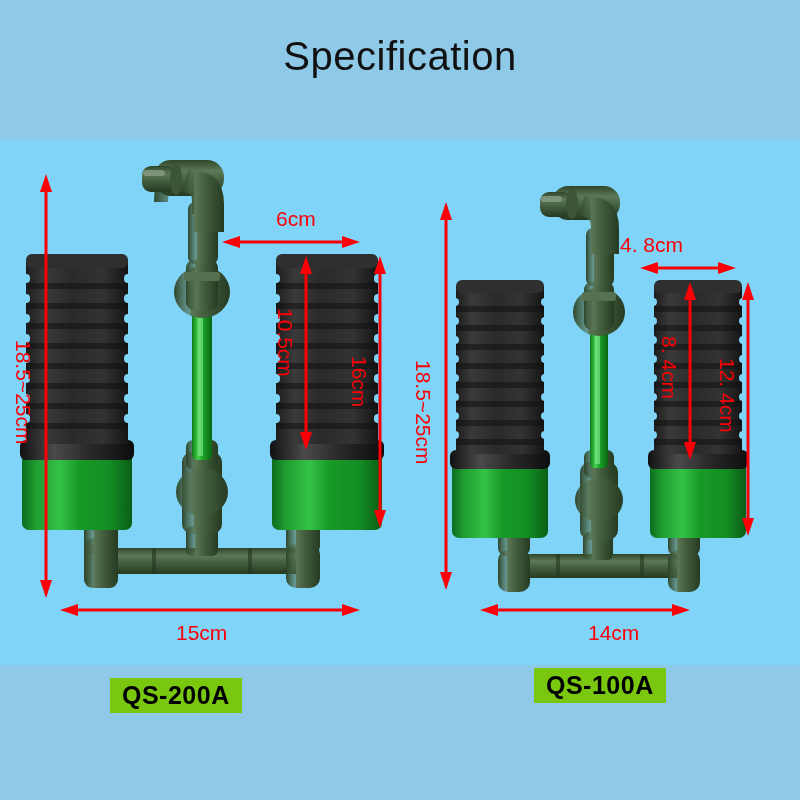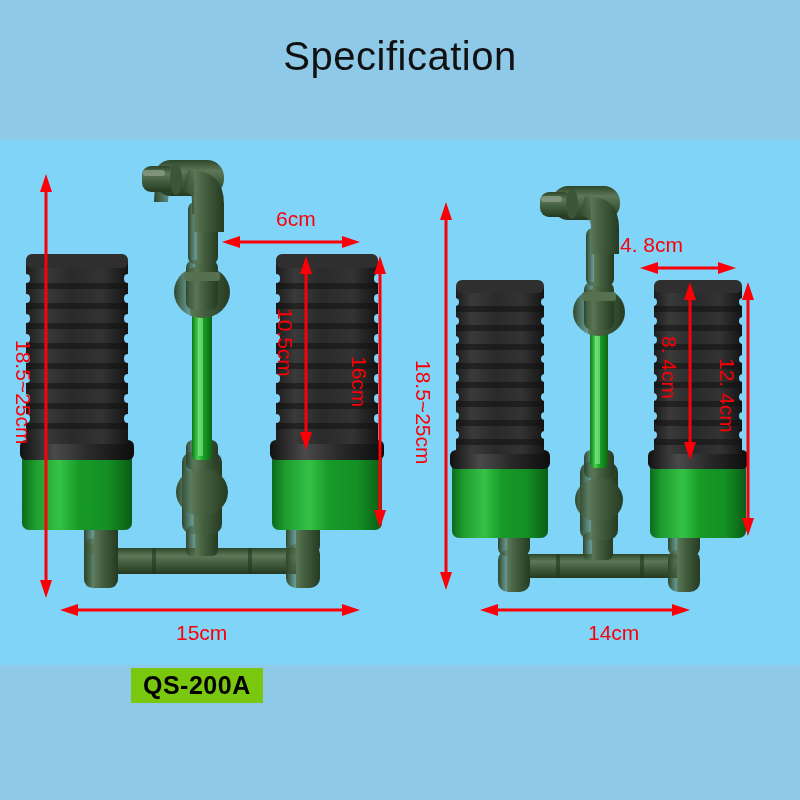--- a/index.html
+++ b/index.html
@@ -354,16 +354,17 @@
     <div class="dim" style="left:176px;top:482px;">15cm</div>
 
     <div class="dim vert" style="left:434px;top:220px;transform:rotate(90deg);">18.5~25cm</div>
     <div class="dim" style="left:620px;top:94px;">4. 8cm</div>
     <div class="dim vert" style="left:680px;top:196px;transform:rotate(90deg);">8. 4cm</div>
     <div class="dim vert" style="left:738px;top:218px;transform:rotate(90deg);">12. 4cm</div>
     <div class="dim" style="left:552px;top:482px;margin-left:36px;">14cm</div>
   </div>
 
   <div class="chip-row">
-    <div class="chip" style="left:110px;top:6px;margin-left:21px;">QS-200A</div>
+    <div class="chip" style="left:110px;top:16px;">QS-200A</div>
+    <div class="chip" style="left:534px;top:6px;">QS-100A</div>
   </div>
 
 </div>
 
 </body></html>

